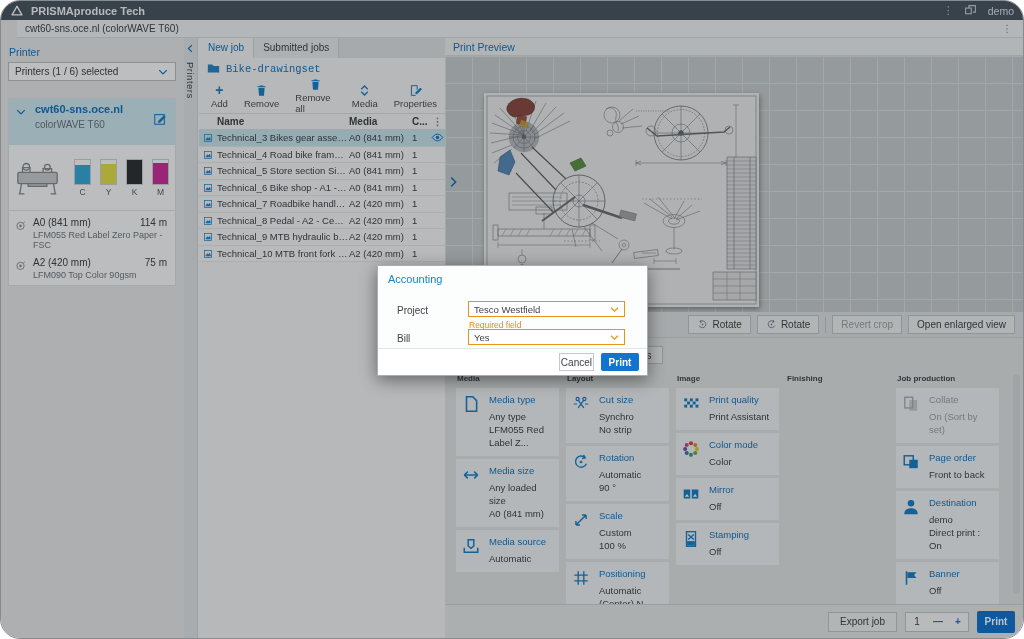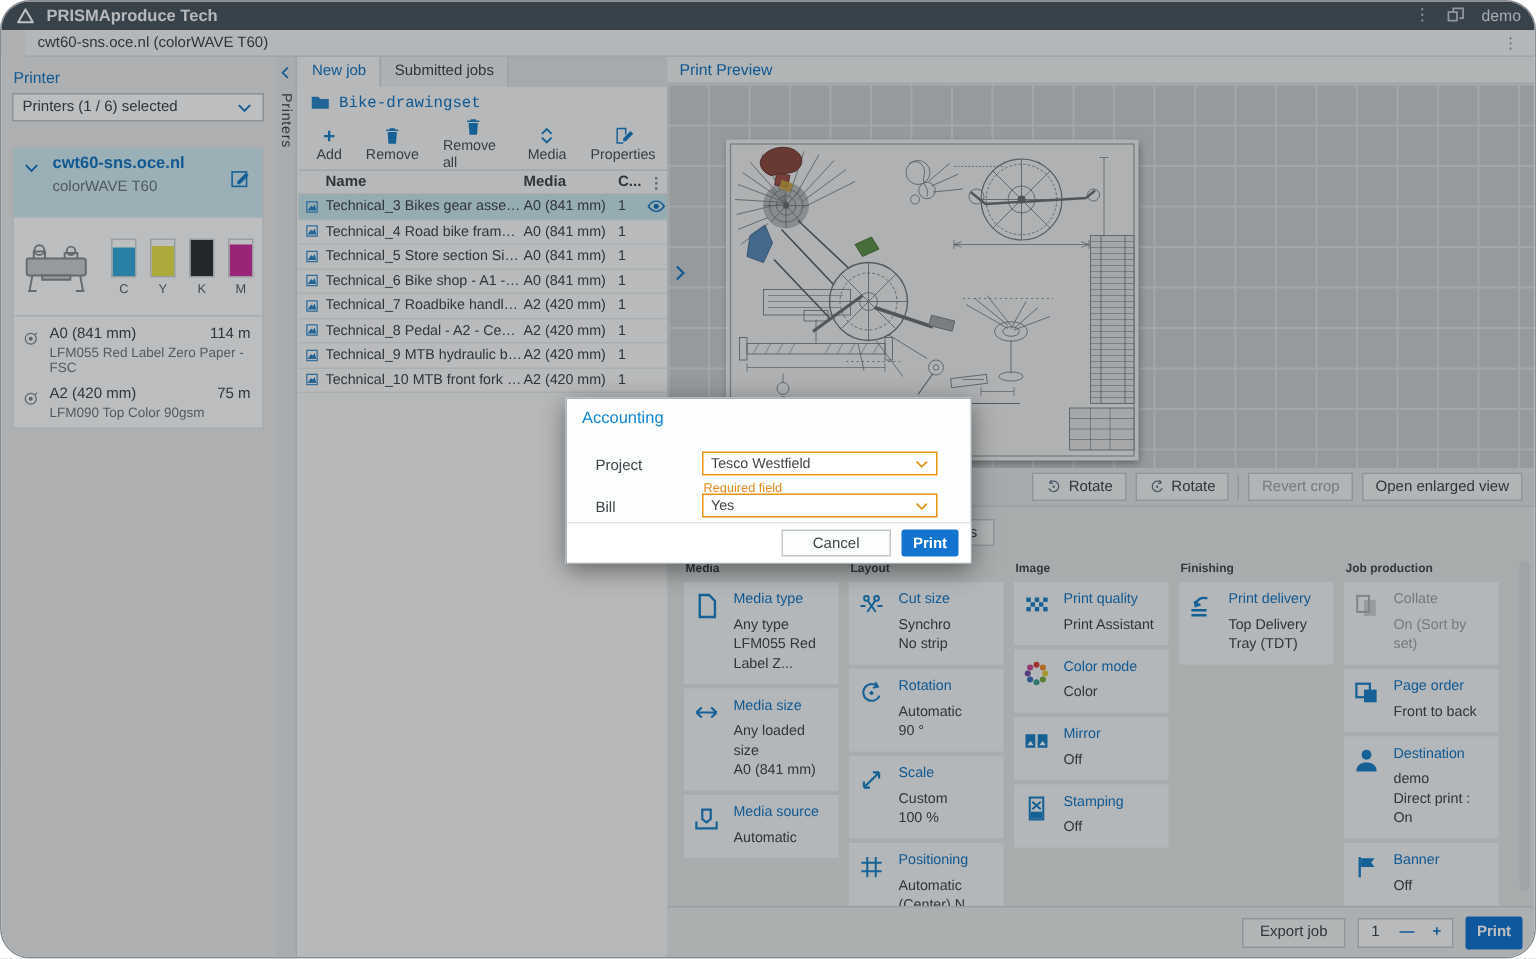--- a/index.html
+++ b/index.html
@@ -105,21 +105,21 @@
          box-shadow:0 4px 16px rgba(0,0,0,.45);z-index:50;}
   .m-title{position:absolute;left:10px;top:7px;color:#1386d0;font-size:11px;}
   .m-label{position:absolute;left:19px;color:#3f4448;font-size:10px;}
   .m-select{position:absolute;left:90px;width:157px;height:16px;background:#fff;border:1px solid #e89417;
             display:flex;align-items:center;padding:0 4px 0 5px;color:#3f4448;font-size:9.5px;}
   .m-select .sel-text{flex:1;}
   .m-select .oc{color:#e89417;}
   .m-hint{position:absolute;left:91px;color:#e8891b;font-size:8.5px;}
   .m-footer{position:absolute;left:0;right:0;bottom:0;height:27px;background:#fff;border-top:1px solid #e3e6e7;
             display:flex;align-items:center;justify-content:flex-end;gap:7px;padding-right:8px;}
-  .btn-cancel{height:18px;padding:0 20px;background:#fcfdfd;border:1px solid #c5c9cc;color:#3f4448;display:flex;align-items:center;}
+  .btn-cancel{height:18px;padding:0 1px;background:#fcfdfd;border:1px solid #c5c9cc;color:#3f4448;display:flex;align-items:center;}
   .btn-print{height:18px;width:38px;background:#1374d0;color:#fff;font-weight:bold;border-radius:2px;
              display:flex;align-items:center;justify-content:center;}
 </style>
 </head>
 <body>
 
 <svg width="0" height="0" style="position:absolute">
   <defs>
     <symbol id="i-logo" viewBox="0 0 16 16">
         <path d="M8 2.6L13.6 12.4H2.4Z" fill="none" stroke="currentColor" stroke-width="1.6" stroke-linejoin="round"></path>
@@ -752,29 +752,20 @@
                 </svg></span>
             <div>
                 <div class="ttitle">Stamping</div>
               <div class="tline">Off</div>
               </div>
           </div>
         </div>
 
         <div class="scol">
           <div class="col-head">Finishing</div>
-          <div class="tile">
-            <span class="ticon"><svg class="ic" width="18" height="18">
-                  <use href="#i-delivery"></use>
-                </svg></span>
-            <div>
-                <div class="ttitle">Print delivery</div>
-              <div class="tline">Top Delivery Tray (TDT)</div>
-              </div>
-          </div>
         </div>
 
         <div class="scol">
           <div class="col-head">Job production</div>
           <div class="tile disabled">
             <span class="ticon"><svg class="ic" width="18" height="18">
                   <use href="#i-collate"></use>
                 </svg></span>
             <div>
                 <div class="ttitle">Collate</div>

